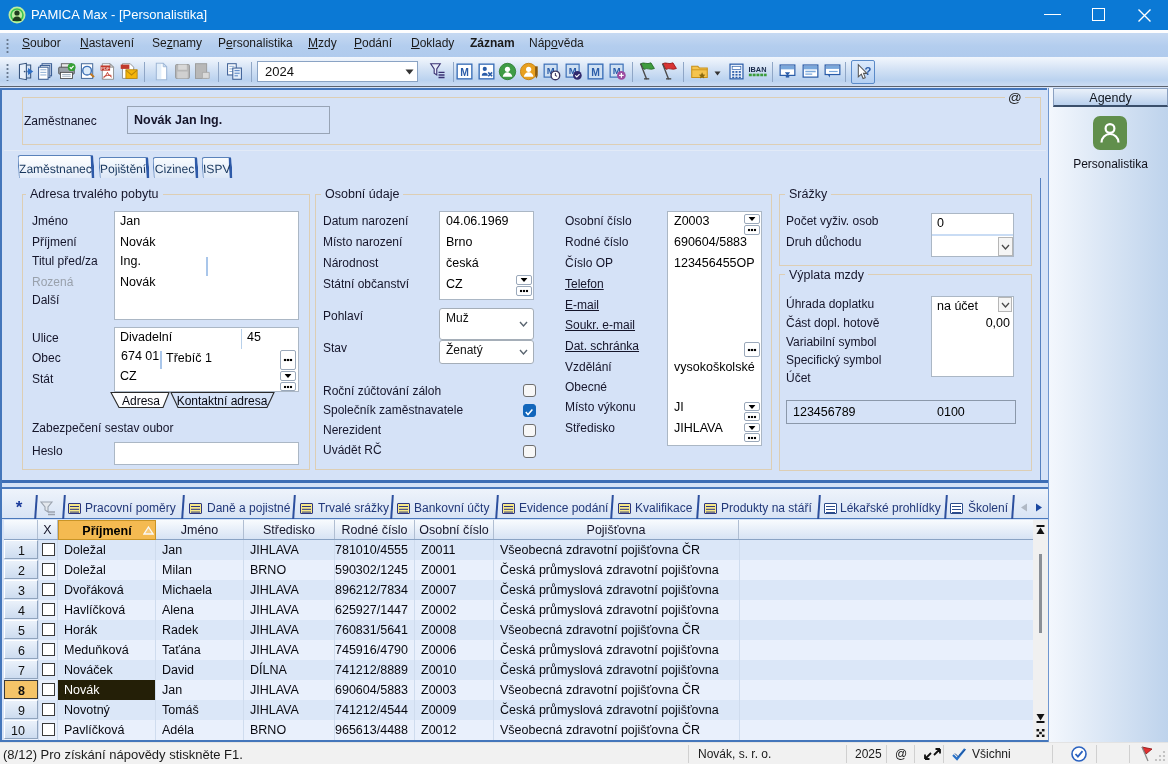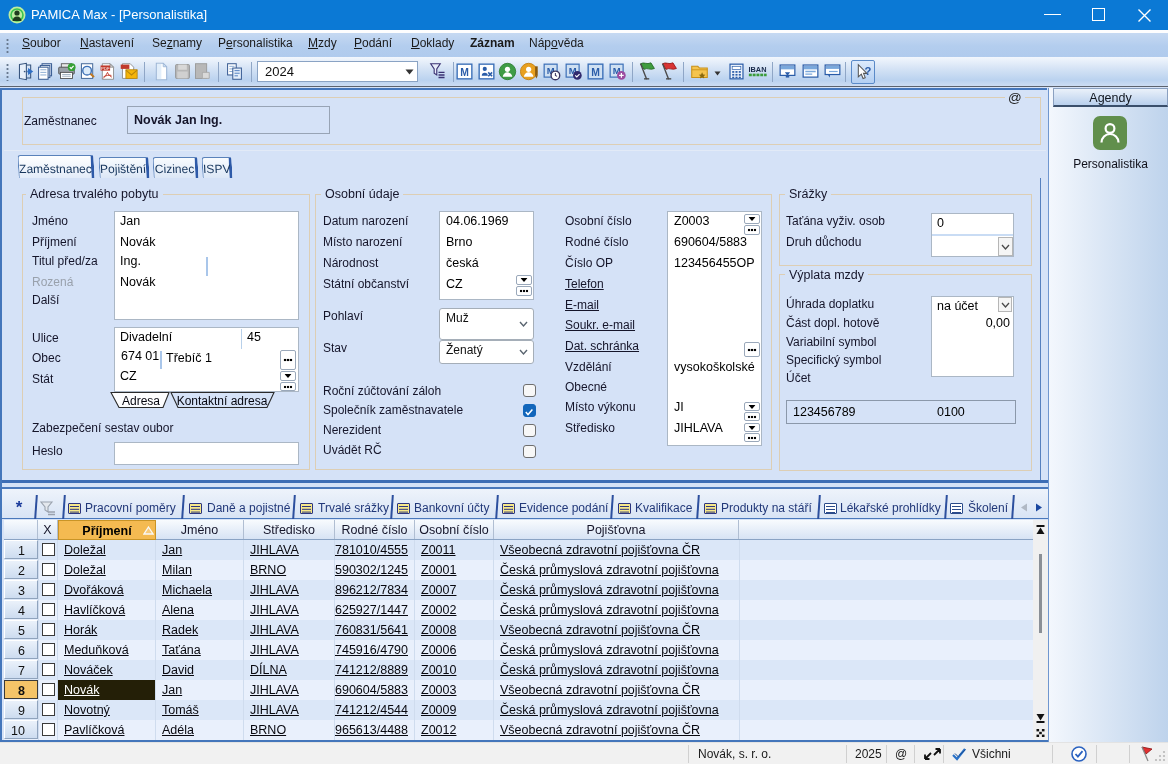--- a/index.html
+++ b/index.html
@@ -44,21 +44,21 @@
 .bico { position:absolute; top:14px; width:13px; height:11px; border:1.4px solid #2c3580; border-radius:1px; }
 .bico.y { background:#f7e88a; }
 .bico.b { background:#fff; border-color:#2a4a8a; }
 .bico:before { content:""; position:absolute; left:1px; right:1px; top:1.6px; height:1.4px; background:#2c3580; box-shadow:0 2.8px 0 #2c3580, 0 5.6px 0 #2c3580; }
 .bico.b:before { background:#2a4a8a; box-shadow:0 3px 0 #2a4a8a, 0 6px 0 #2a4a8a; }
 #grid2 { position:absolute; left:2px; top:432px; width:1029px; height:220px; }
 #ghead { position:absolute; left:0; top:0; width:1029px; height:20px; background:linear-gradient(#f8fbfe,#d7e3f4); border-bottom:1px solid #8aa3c4; }
 .hc { position:absolute; top:0; height:19px; font-size:12.5px; color:#15152a; text-align:center; border-right:1px solid #b0bed2; padding-top:3px; }
 .hc.hsel { background:#f4ba51; border:1px solid #c99426; font-weight:bold; height:20px; color:#000; }
 .grow { position:absolute; left:0; width:1029px; height:20px; }
-.grow .c { position:absolute; top:0; height:20px; padding:3px 0 0 6px; font-size:12.5px; color:#08080f; white-space:nowrap; overflow:hidden;text-decoration:underline; }
+.grow .c { position:absolute; top:0; height:20px; padding:3px 0 0 6px; font-size:12.5px; color:#08080f; white-space:nowrap; overflow:hidden; }
 .rnum { position:absolute; left:0; top:0; width:34px; height:19px; background:linear-gradient(#eaf1fa,#cddcf0); border:1px solid #fff; border-right-color:#8fa3bd; border-bottom-color:#8fa3bd; text-align:right; padding:3px 12px 0 0; font-size:12.5px; }
 .gcb { position:absolute; left:38px; top:3px; width:13px; height:13px; background:#fff; border:1.6px solid #3a3a3a; }
 #rnav { position:absolute; left:1031px; top:432px; width:15px; height:220px; background:#f0f0f0; }
 </style></head>
 <body>
 <div id="titlebar">
   <svg class="abs" style="left:8px;top:6px" width="18" height="18" viewBox="0 0 18 18">
     <circle cx="9" cy="9" r="8.5" fill="#bdeca0"></circle>
     <circle cx="9" cy="9" r="6" fill="none" stroke="#39c24e" stroke-width="1.6"></circle>
     <circle cx="9" cy="7" r="2.6" fill="#1d3b1d"></circle>
@@ -508,21 +508,21 @@
       <div class="vbtn" style="left:740px;top:255px;height:9px">
           <svg width="9" height="3" viewBox="0 0 9 3">
             <circle cx="1.5" cy="1.5" r="1.2" fill="#000"></circle>
             <circle cx="4.5" cy="1.5" r="1.2" fill="#000"></circle>
             <circle cx="7.5" cy="1.5" r="1.2" fill="#000"></circle>
           </svg>
         </div>
 
       <div class="groupbox" style="left:775px;top:16px;width:253px;height:72px"></div>
       <div class="grouplabel" style="left:781px;top:9px">Srážky</div>
-      <div class="lbl" style="left:782px;top:36px">Taťána vyživ. osob</div>
+      <div class="lbl" style="left:782px;top:36px">Počet vyživ. osob</div>
       <div class="wbox" style="left:927px;top:35px;width:83px;height:44px"></div>
       <div class="val" style="left:933px;top:38px">0</div>
       <div style="position:absolute;left:928px;top:56px;width:81px;height:1.5px;background:#c9dcf4"></div>
       <div class="lbl" style="left:782px;top:57px">Druh důchodu</div>
       <div style="position:absolute;left:994px;top:59px;width:15px;height:19px;background:#f5f5f5;border:1px solid #b6b6b6">
           <svg style="position:absolute;left:2px;top:6px" width="9" height="6" viewBox="0 0 9 6">
             <path d="M1 1 l3.5 4 L8 1" fill="none" stroke="#4a4a4a" stroke-width="1.3"></path>
           </svg>
         </div>
 
@@ -746,20 +746,21 @@
     <div style="position:absolute;left:44px;top:28px;width:34px;height:34px;background:#618f4c;border-radius:7px">
       <svg width="34" height="34" viewBox="0 0 34 34">
           <circle cx="17" cy="12.5" r="4.4" fill="none" stroke="#fff" stroke-width="2.2"></circle>
           <path d="M8.5 26.5 a8.5 8.5 0 0 1 17 0" fill="none" stroke="#fff" stroke-width="2.2"></path>
         </svg>
     </div>
     <div style="position:absolute;left:4px;top:69px;width:115px;text-align:center;font-size:12px;color:#10101a">Personalistika</div>
   </div>
 </div>
 <div id="statusbar">
+  <div style="position:absolute;left:3px;top:4px;font-size:13px">(8/12) Pro získání nápovědy stiskněte F1.</div>
   <div class="ssep" style="left:688px"></div>
   <div style="position:absolute;left:698px;top:4px">Novák, s. r. o.</div>
   <div class="ssep" style="left:846px"></div>
   <div style="position:absolute;left:855px;top:4px">2025</div>
   <div class="ssep" style="left:886px"></div>
   <div style="position:absolute;left:895px;top:4px">@</div>
   <div class="ssep" style="left:914px"></div>
   <svg style="position:absolute;left:924px;top:5px" width="17" height="12" viewBox="0 0 17 12">
       <path d="M1 11 L7 5 M1 11 L1 6.5 M1 11 L5.5 11 M16 1 L10 7 M16 1 L16 5.5 M16 1 L11.5 1" stroke="#111" stroke-width="1.8" fill="none"></path>
     </svg>

